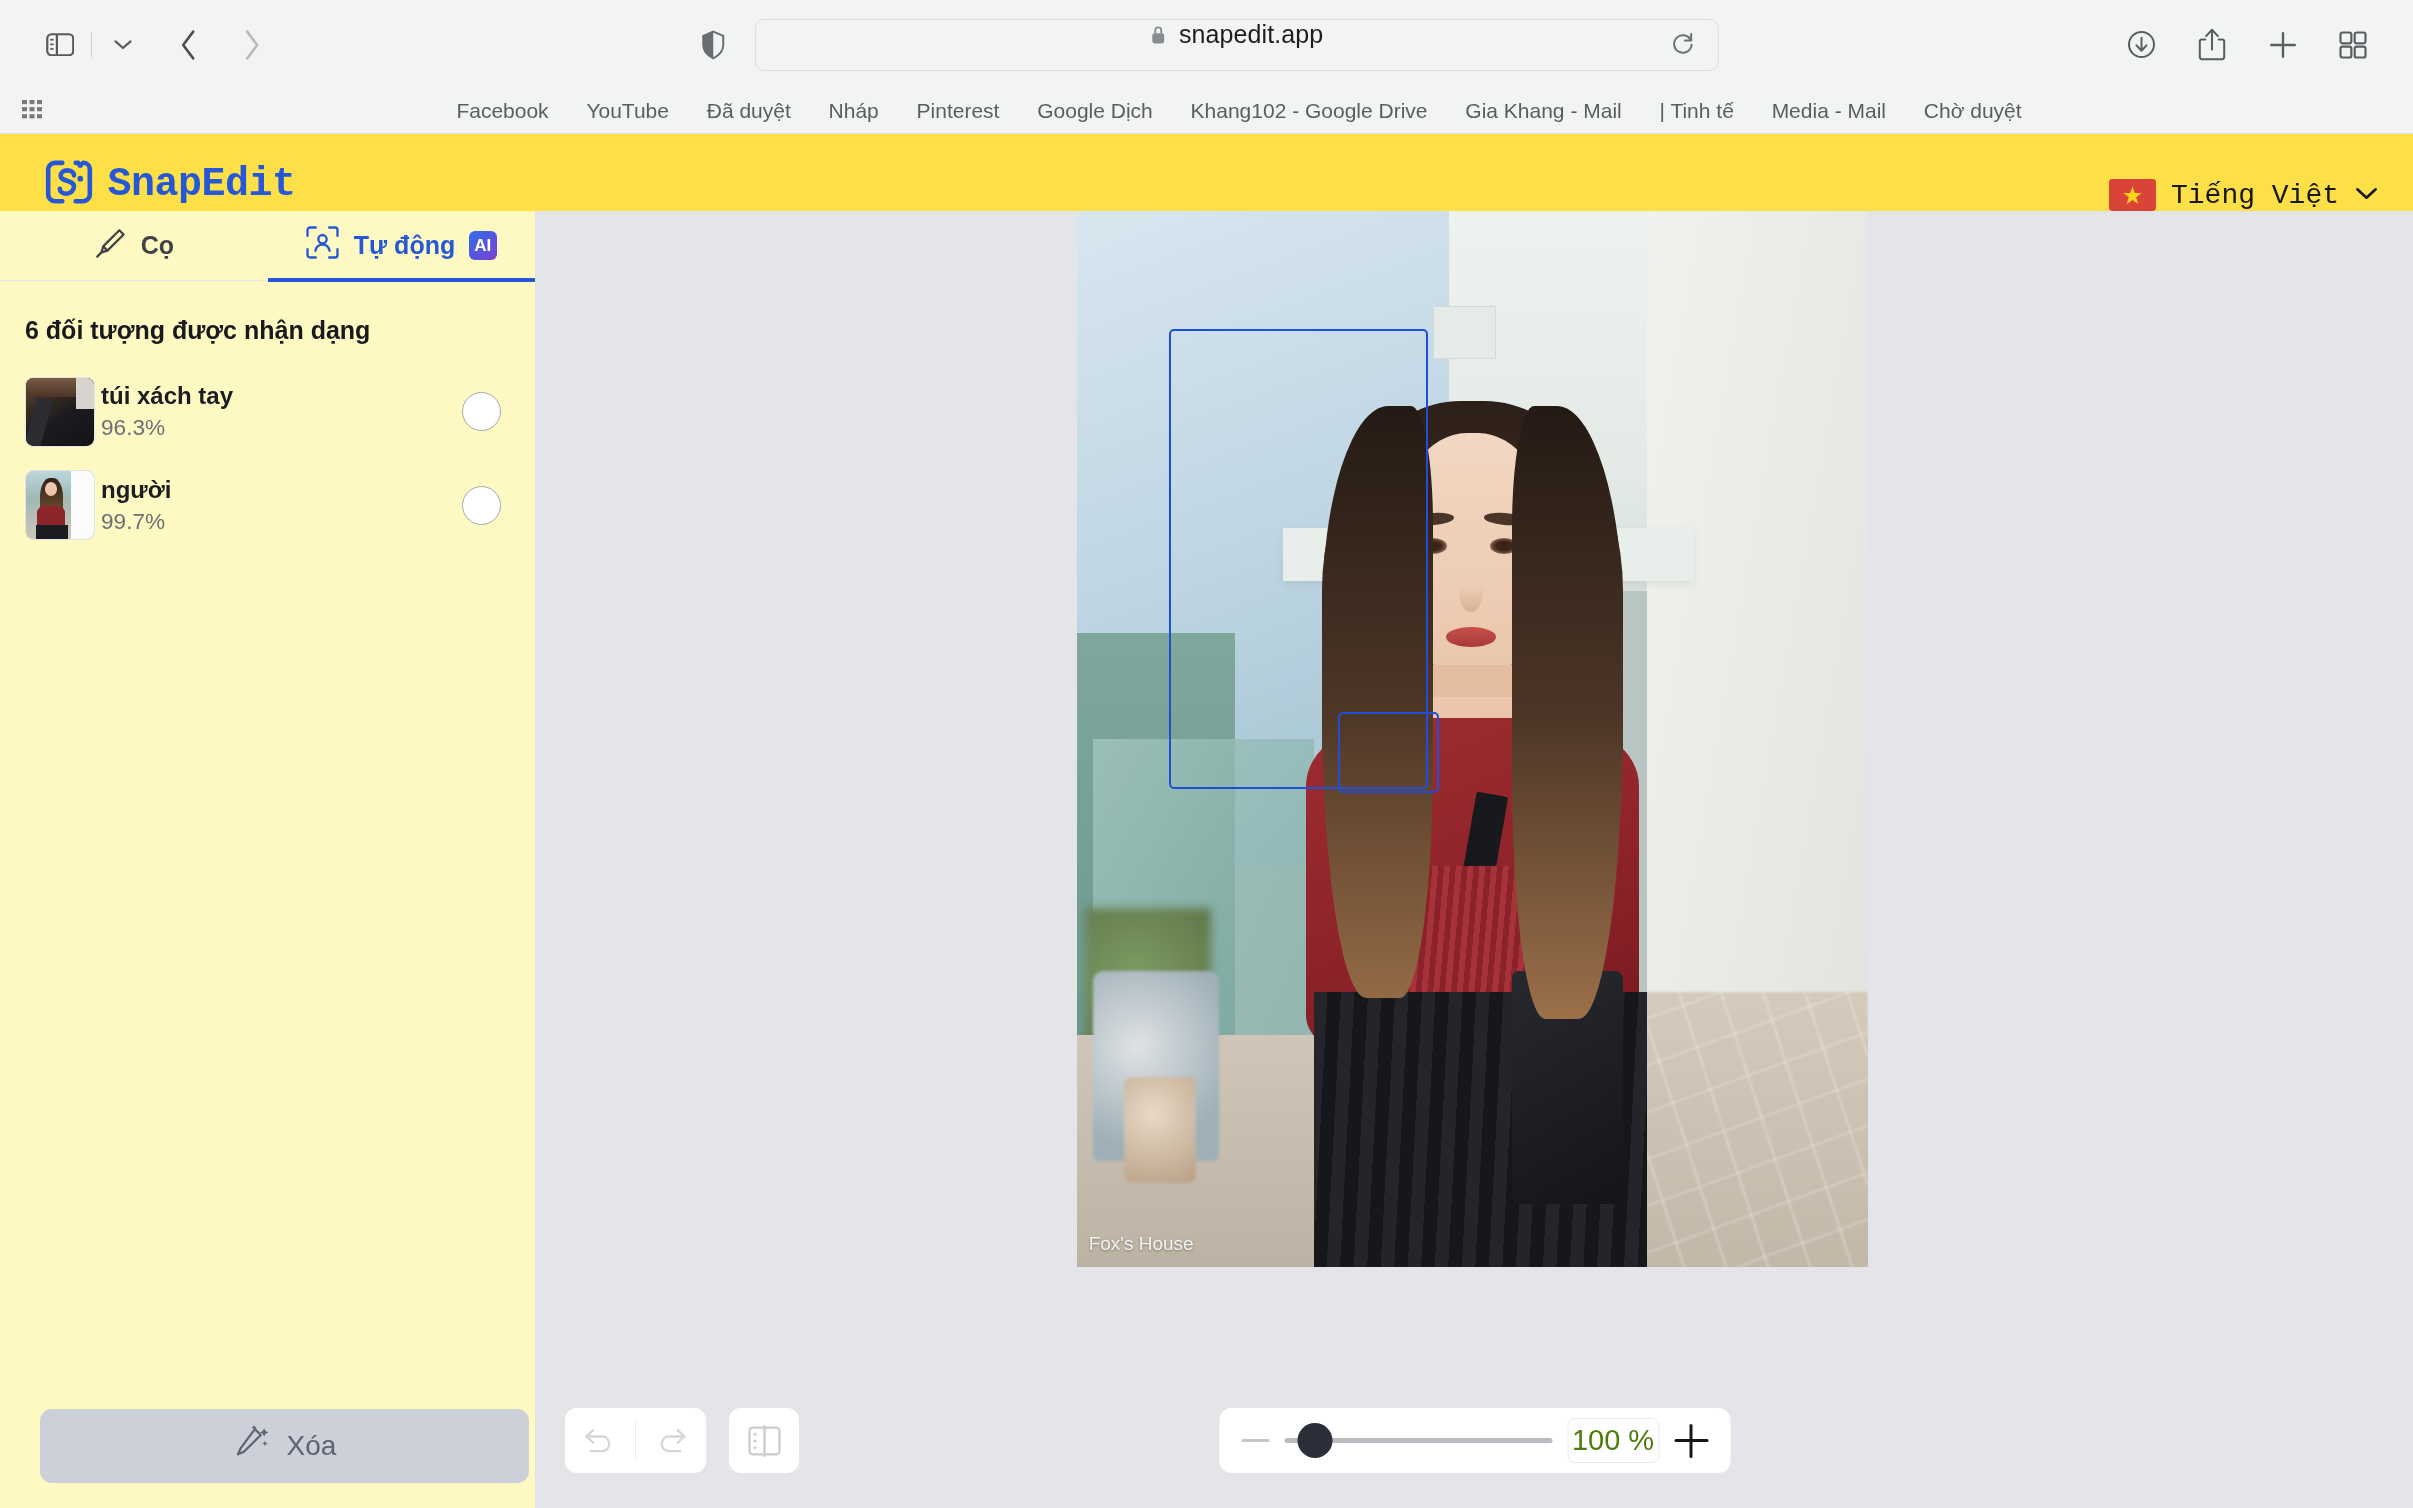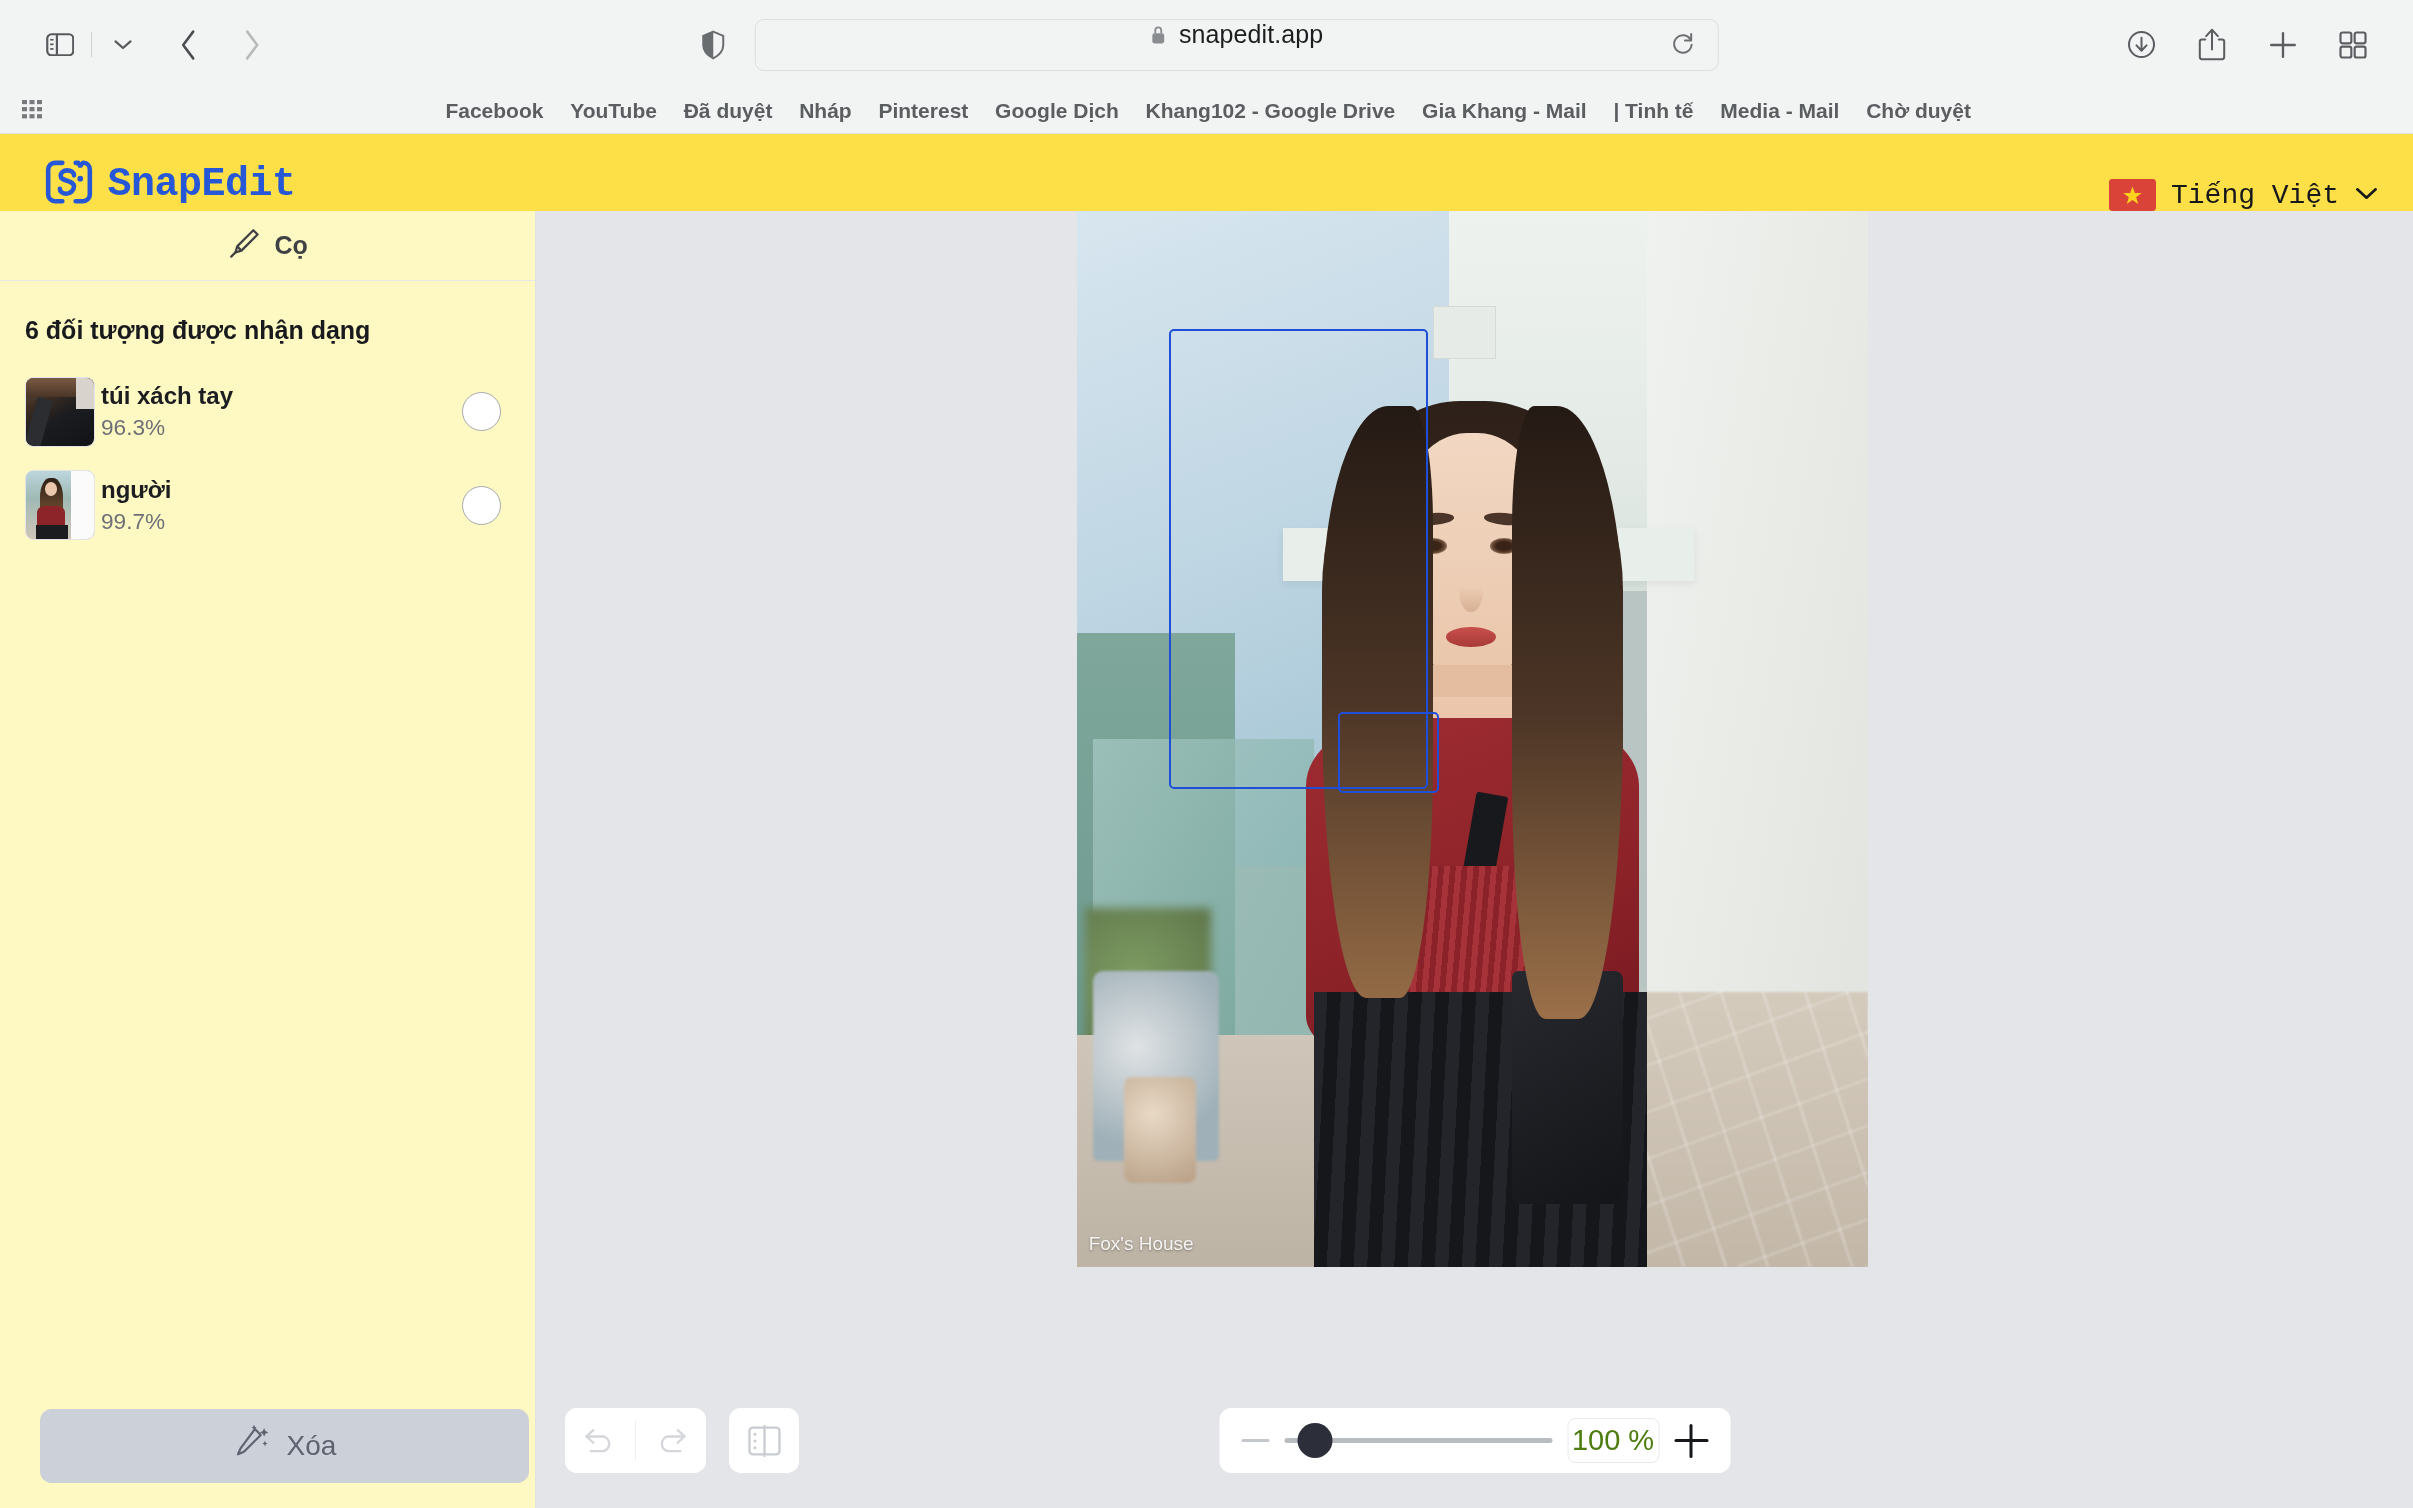--- a/index.html
+++ b/index.html
@@ -51,23 +51,22 @@
   .reload-ic { position: absolute; right: 22px; top: 50%; transform: translateY(-50%); }
 
   .tb-right {
     margin-left: auto; display: flex; align-items: center; gap: 18.4px;
   }
 
   .bookmarks-bar {
     height: 45px;
     display: flex; align-items: center;
     padding: 0 0 0 22px;
-    gap: 0;
+    gap: 11px;
     border-bottom: 1.3px solid #dedfe0;
-    font-weight: bold;
   }
   .apps-grid-ic { margin-right: 385px; }
   .bm-item {
     font-size: 21px; color: #5b5e61;
     padding: 5px 13.4px; white-space: nowrap;
   }
 
   
   .app-header {
     height: 77px;
@@ -529,20 +528,34 @@
     <div class="tabs">
       <div class="tab inactive">
         <span>
           <svg width="34" height="34" viewBox="0 0 40 40" fill="none">
             <path d="M31 5 L36 10 L17 29 L10 31 L12 24 Z" stroke="#3f4145" stroke-width="2.6" stroke-linejoin="round" fill="none"></path>
             <path d="M12 24 L17 29" stroke="#3f4145" stroke-width="2.6"></path>
             <path d="M10 31 L5 36" stroke="#3f4145" stroke-width="2.6" stroke-linecap="round"></path>
           </svg>
         </span>
         <span>Cọ</span>
+      </div>
+      <div class="tab active">
+        <span>
+          <svg width="35" height="35" viewBox="0 0 42 42" fill="none">
+            <path d="M3 13 V6 A3 3 0 0 1 6 3 H13" stroke="#2557d6" stroke-width="2.8" stroke-linecap="round" fill="none"></path>
+            <path d="M29 3 H36 A3 3 0 0 1 39 6 V13" stroke="#2557d6" stroke-width="2.8" stroke-linecap="round" fill="none"></path>
+            <path d="M39 29 V36 A3 3 0 0 1 36 39 H29" stroke="#2557d6" stroke-width="2.8" stroke-linecap="round" fill="none"></path>
+            <path d="M13 39 H6 A3 3 0 0 1 3 36 V29" stroke="#2557d6" stroke-width="2.8" stroke-linecap="round" fill="none"></path>
+            <circle cx="21" cy="17" r="5" stroke="#2557d6" stroke-width="2.8" fill="none"></circle>
+            <path d="M12.5 31 C13.5 26 17 23.5 21 23.5 C25 23.5 28.5 26 29.5 31" stroke="#2557d6" stroke-width="2.8" stroke-linecap="round" fill="none"></path>
+          </svg>
+        </span>
+        <span>Tự động</span>
+        <span class="ai-badge">AI</span>
       </div>
     </div>
 
     <div class="panel-title">6 đối tượng được nhận dạng</div>
 
     <div class="obj-list">
       <div class="obj-row">
         <div class="thumb">
           <div style="position:absolute;inset:0;background:linear-gradient(150deg,#6a5241 0%,#3c2c22 30%,#1b1c1f 55%,#121316 100%);"></div>
           <div style="position:absolute;left:0;top:0;width:100%;height:28%;background:linear-gradient(180deg,#7a5a43,#4a3527);"></div>

